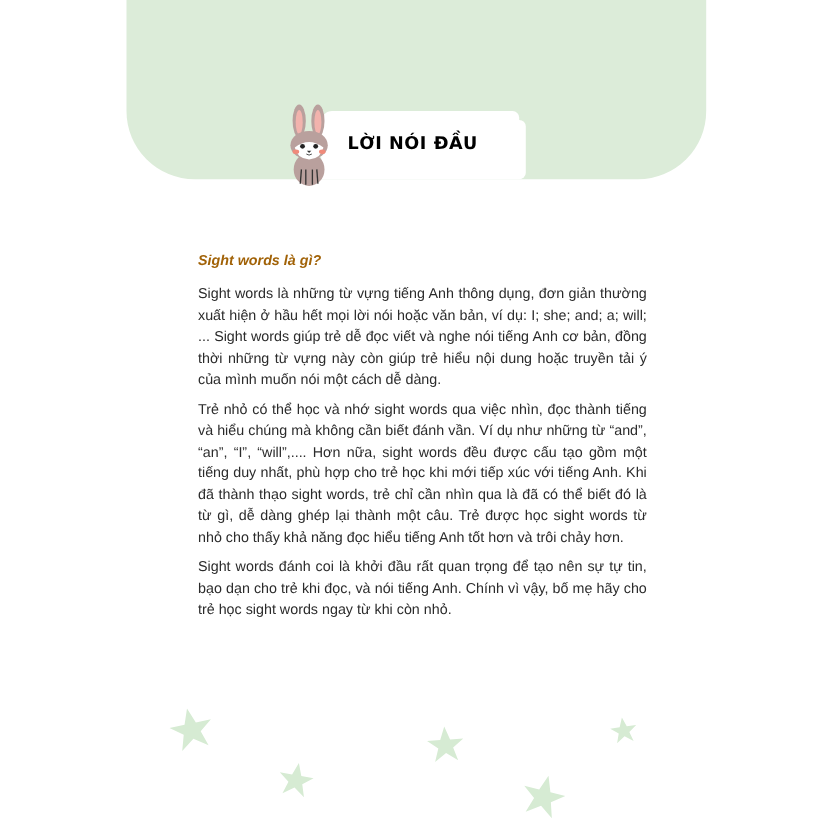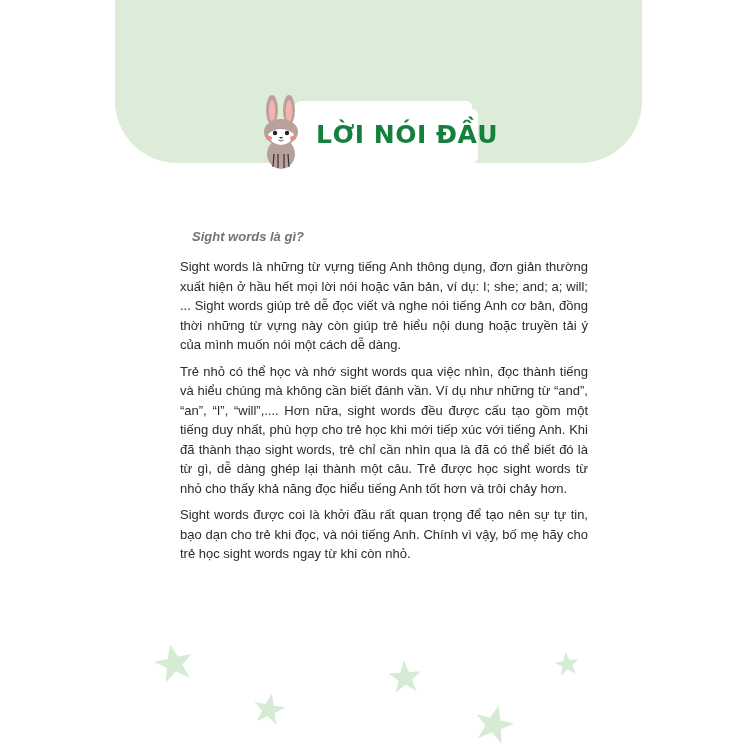--- a/index.html
+++ b/index.html
@@ -4,26 +4,26 @@
 <style>
   html, body { margin:0; padding:0; }
   body { width:750px; height:750px; background:#ffffff; position:relative; overflow:hidden;
          font-family:"DejaVu Sans", sans-serif; }
   .green-panel { position:absolute; left:115px; top:-10px; width:527px; height:173px;
                  background:#dcecd9; border-radius:0 0 62px 62px; }
   .title-blob { position:absolute; left:292px; top:101px; width:180px; height:62px;
                 background:#ffffff; border-radius:10px 6px 0 0; }
   .title-blob::after { content:""; position:absolute; right:-6px; top:8px; width:12px; height:54px;
                        background:#ffffff; border-radius:6px; }
-  .title { position:absolute; left:316px; top:120px; color:#15803d; font-family:"DejaVu Sans", sans-serif;
-           font-weight:bold; font-size:25px; letter-spacing:0.5px; }
+  .title { position:absolute; left:316px; top:120px; color:#000000; font-family:"DejaVu Sans", sans-serif;
+           font-weight:bold; font-size:16px; letter-spacing:0.5px; }
   .bunny { position:absolute; left:258px; top:94px; width:46px; height:76px; }
   .content { position:absolute; left:180px; top:229px; width:408px; color:#2b2b2b;
              font-family:"Liberation Sans", sans-serif; }
-  .heading { color:#737373; font-weight:bold; font-style:italic; font-size:13px; margin:0 0 12px 12px; line-height:16px; }
+  .heading { color:#a16207; font-weight:bold; font-style:italic; font-size:13px; margin:0 0 12px 0; line-height:16px; }
   .para { font-size:13px; line-height:19.5px; margin:0 0 7px 0; text-align:justify; }
   .para.last-sec { }
   .star { position:absolute; }
 </style>
 </head>
 <body>
 
 <div class="green-panel"></div>
 <div class="title-blob"></div>
 
@@ -50,21 +50,21 @@
   <line x1="26" y1="60" x2="26" y2="74" stroke="#333" stroke-width="1.2"></line>
   <line x1="30" y1="60" x2="31" y2="73" stroke="#333" stroke-width="1.2"></line>
 </svg>
 
 <div class="title">LỜI NÓI ĐẦU</div>
 
 <div class="content">
   <div class="heading">Sight words là gì?</div>
   <p class="para">Sight words là những từ vựng tiếng Anh thông dụng, đơn giản thường xuất hiện ở hầu hết mọi lời nói hoặc văn bản, ví dụ: I; she; and; a; will; ... Sight words giúp trẻ dễ đọc viết và nghe nói tiếng Anh cơ bản, đồng thời những từ vựng này còn giúp trẻ hiểu nội dung hoặc truyền tải ý của mình muốn nói một cách dễ dàng.</p>
   <p class="para last-sec">Trẻ nhỏ có thể học và nhớ sight words qua việc nhìn, đọc thành tiếng và hiểu chúng mà không cần biết đánh vần. Ví dụ như những từ “and”, “an”, “I”, “will”,.... Hơn nữa, sight words đều được cấu tạo gồm một tiếng duy nhất, phù hợp cho trẻ học khi mới tiếp xúc với tiếng Anh. Khi đã thành thạo sight words, trẻ chỉ cần nhìn qua là đã có thể biết đó là từ gì, dễ dàng ghép lại thành một câu. Trẻ được học sight words từ nhỏ cho thấy khả năng đọc hiểu tiếng Anh tốt hơn và trôi chảy hơn.</p>
-  <p class="para">Sight words được coi là khởi đầu rất quan trọng để tạo nên sự tự tin, bạo dạn cho trẻ khi đọc, và nói tiếng Anh. Chính vì vậy, bố mẹ hãy cho trẻ học sight words ngay từ khi còn nhỏ.</p>
+  <p class="para">Sight words đánh coi là khởi đầu rất quan trọng để tạo nên sự tự tin, bạo dạn cho trẻ khi đọc, và nói tiếng Anh. Chính vì vậy, bố mẹ hãy cho trẻ học sight words ngay từ khi còn nhỏ.</p>
 </div>
 
 <svg class="star" style="left:153px;top:642px;width:42px;height:42px;transform:rotate(-12deg)" viewBox="0 0 24 24">
     <polygon points="12,1 15,9 23,9 16.5,14 19,22 12,17 5,22 7.5,14 1,9 9,9" fill="#d6ebd3"></polygon>
   </svg>
 <svg class="star" style="left:252px;top:692px;width:34px;height:34px;transform:rotate(10deg)" viewBox="0 0 24 24">
     <polygon points="12,1 15,9 23,9 16.5,14 19,22 12,17 5,22 7.5,14 1,9 9,9" fill="#d6ebd3"></polygon>
   </svg>
 <svg class="star" style="left:387px;top:659px;width:36px;height:36px;transform:rotate(-4deg)" viewBox="0 0 24 24">
     <polygon points="12,1 15,9 23,9 16.5,14 19,22 12,17 5,22 7.5,14 1,9 9,9" fill="#d6ebd3"></polygon>

